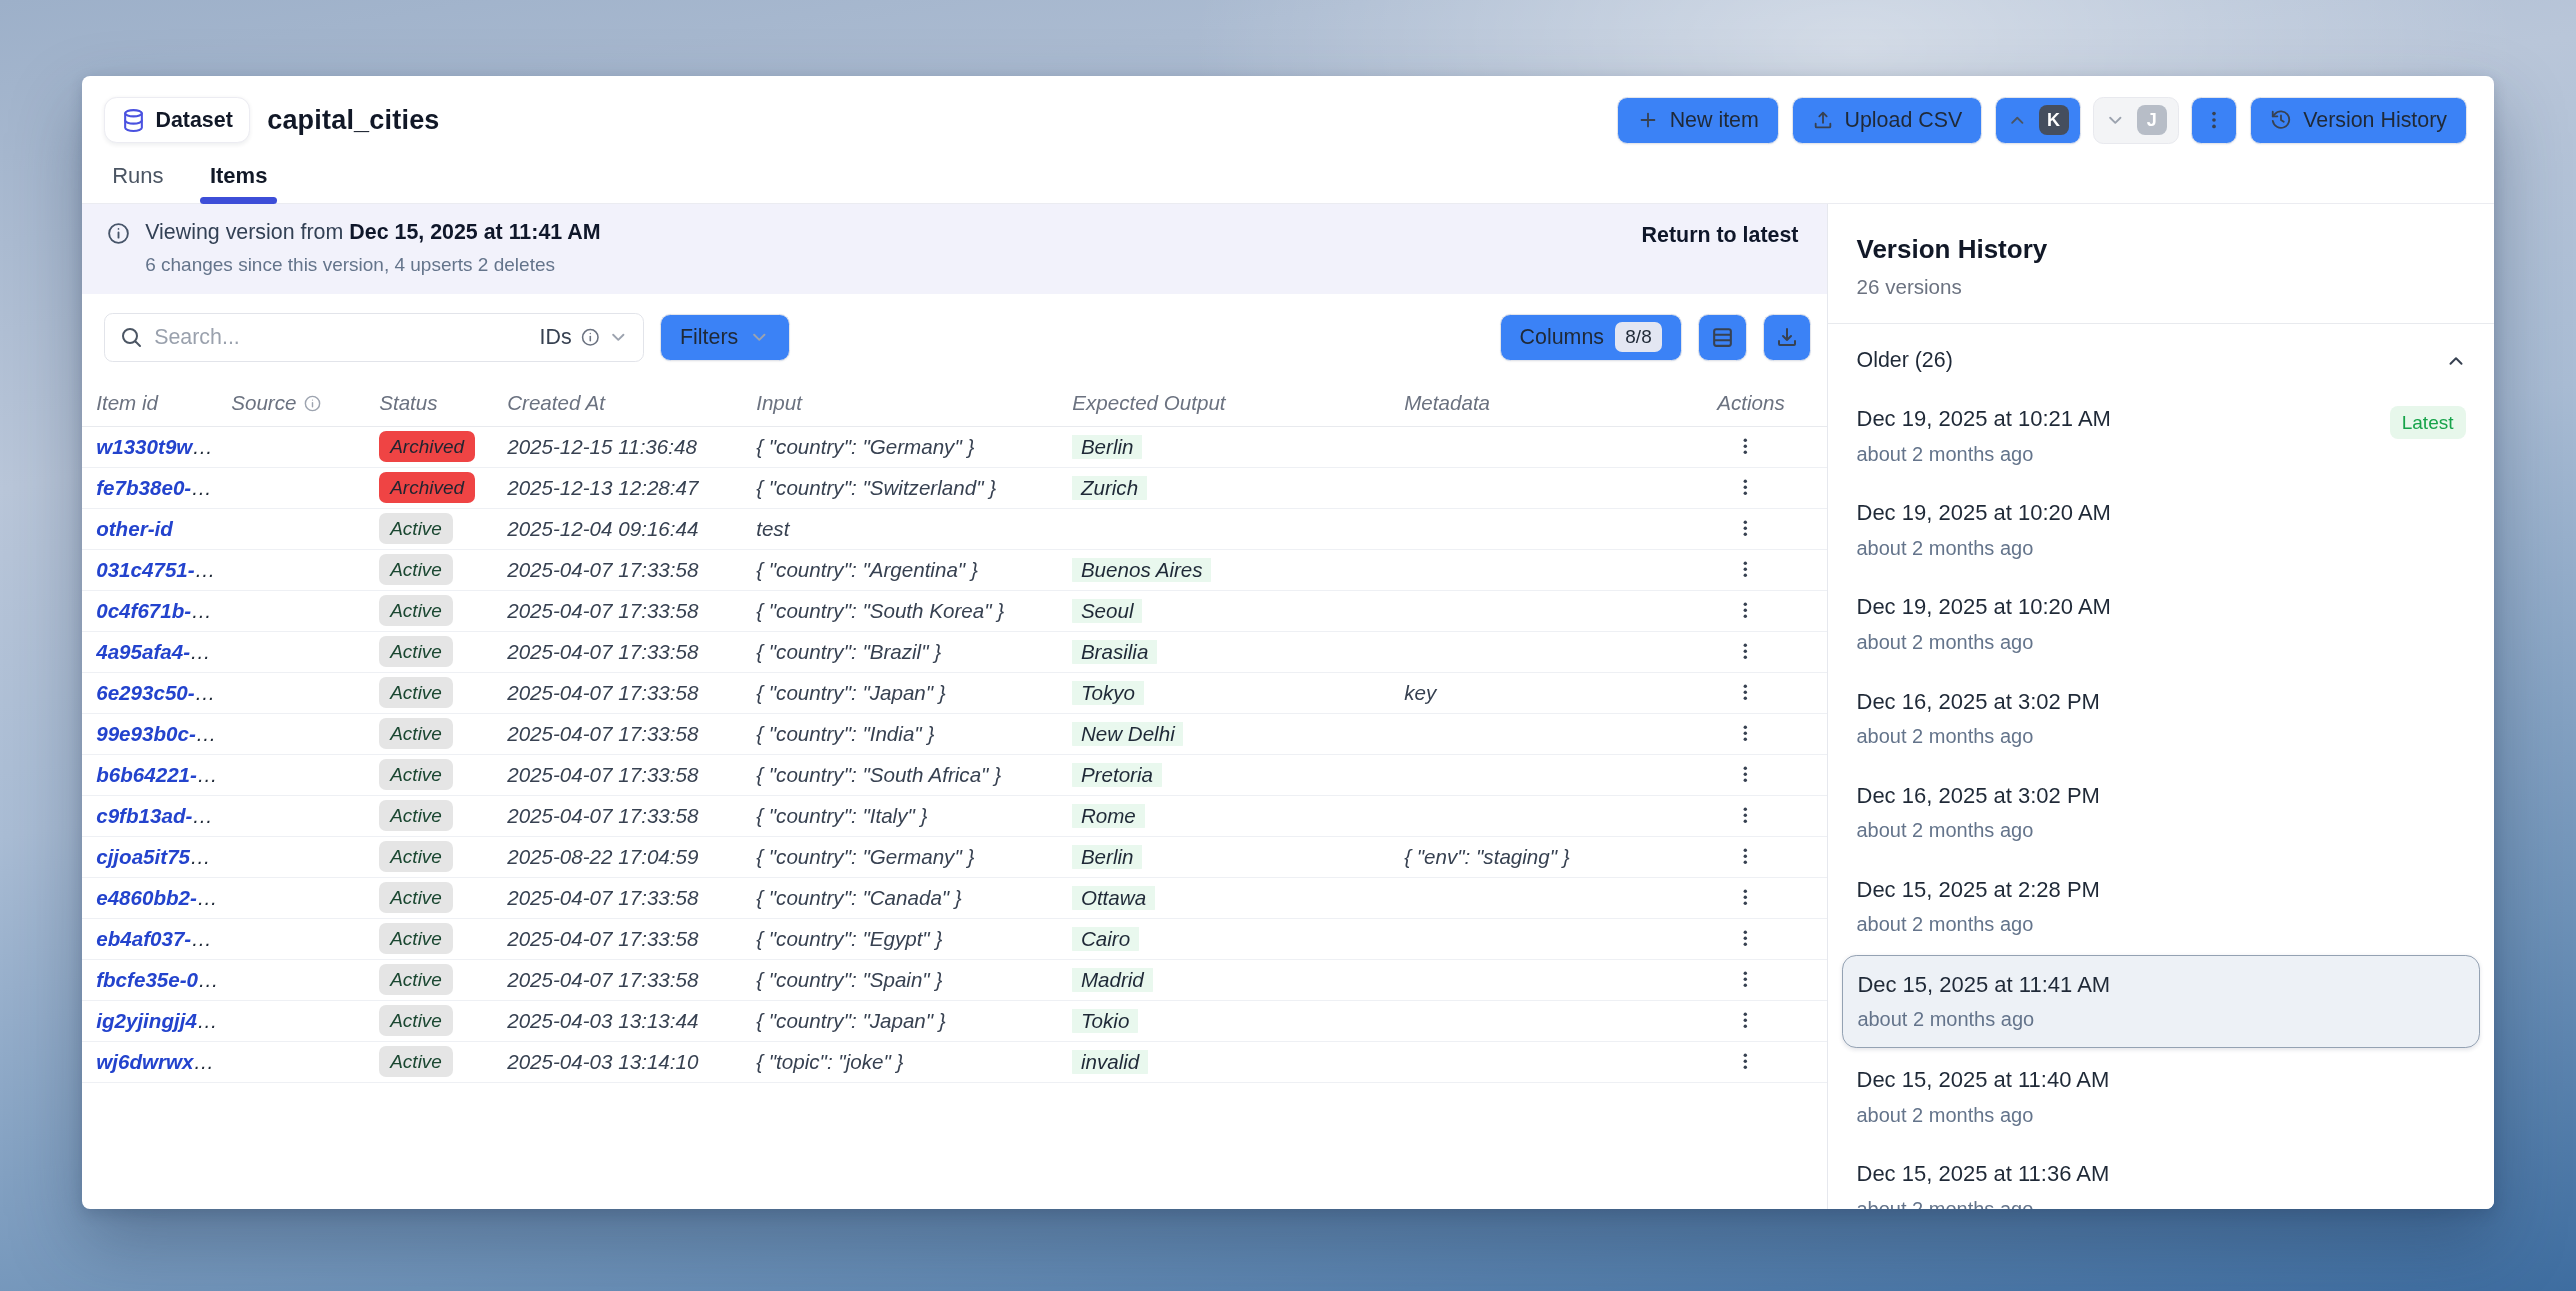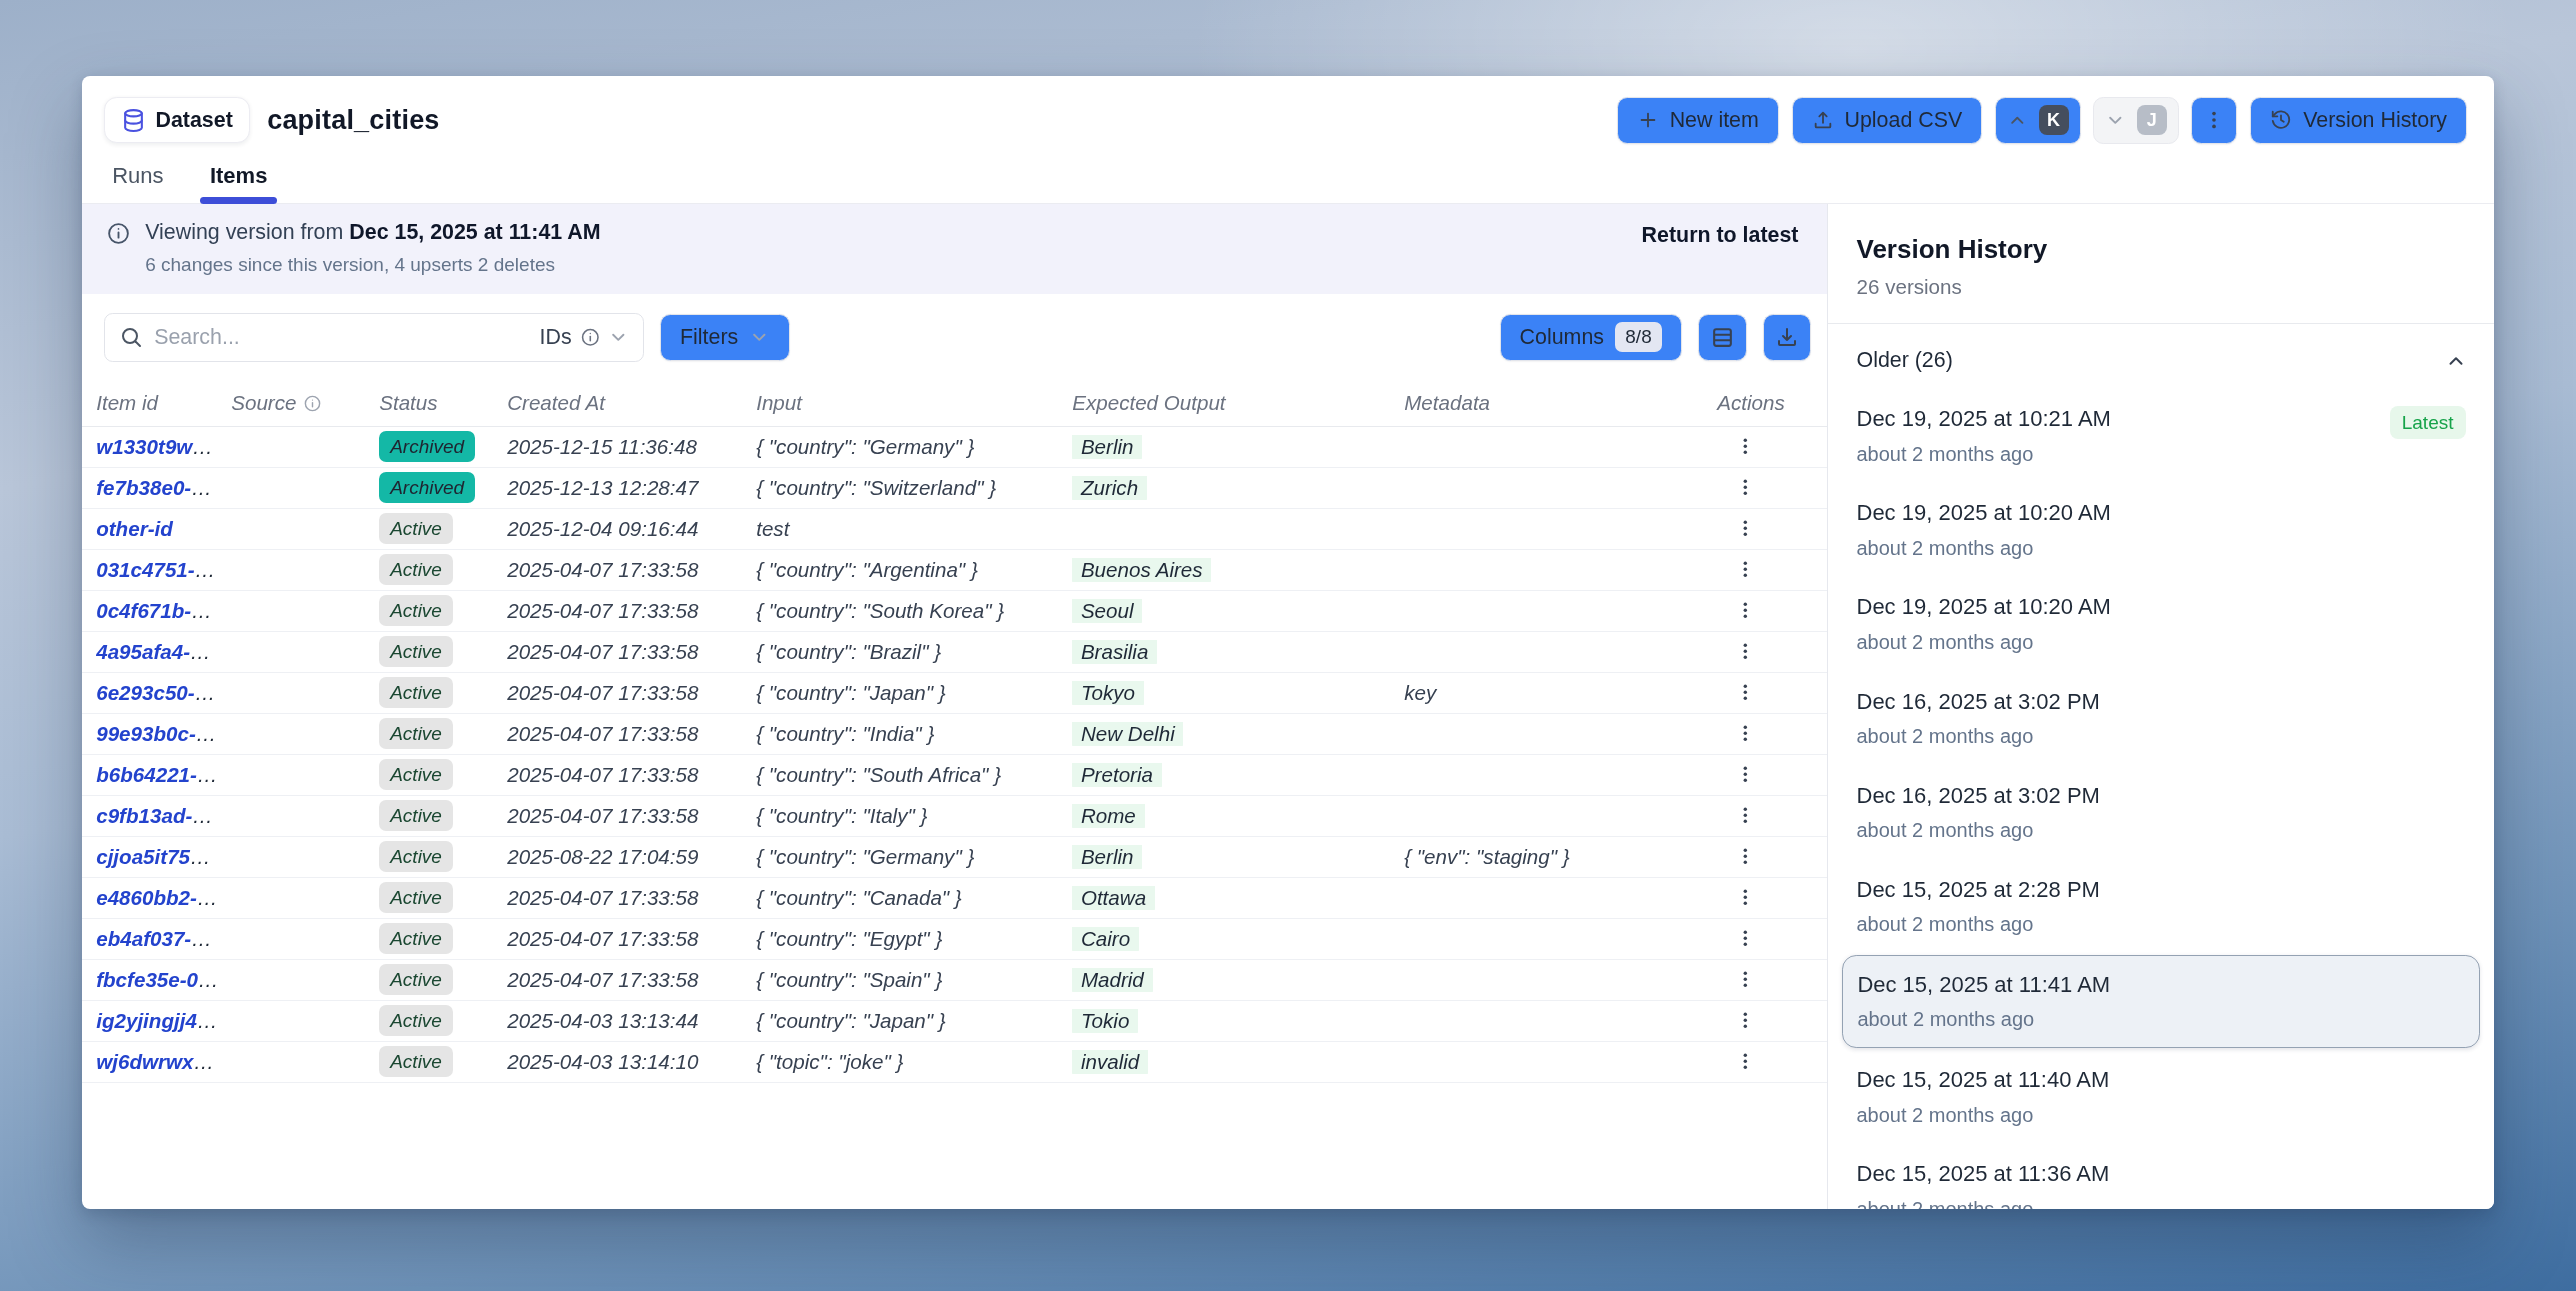--- a/index.html
+++ b/index.html
@@ -66,21 +66,21 @@
   .grid-row { display:grid; grid-template-columns:135px 148px 128px 249px 316px 332px 313px minmax(0,1fr);
     padding-left:14.2px; padding-right:12.7px; align-items:center;font-style:italic; }
   .thead { height:46px; color:#6b7280; font-size:20.6px; border-bottom:0.8px solid #e8eaee; }
   .th { display:flex; align-items:center; gap:6.3px; white-space:nowrap; }
   .tbody { flex:1; }
   .trow { height:41px; border-bottom:0.8px solid #eef0f4; font-size:20.6px; }
   .td { white-space:nowrap; overflow:hidden; text-overflow:ellipsis; padding-right:11px; }
   .id-link { color:#2343cd; font-weight:700; text-decoration:none; cursor:pointer; }
   .status-badge { display:inline-block; font-size:19px; padding:4.7px 11px; border-radius:7.1px; }
   .status-badge.active { background:#e5e5e5; color:#1a4731; }
-  .status-badge.archived { background:#14b8a6; color:#1f2430; }
+  .status-badge.archived { background:#ef4444; color:#1f2430; }
   .cell-dim { color:#374151; }
   .hl { background:#e9f8ee; border-radius:4.7px; padding:4px 8.7px; color:#1f2937; }
   .kebab-btn { width:35px; height:35px; border:none; background:transparent; cursor:pointer; display:flex;
     align-items:center; justify-content:center; margin-left:11px; }
   
   .vh-panel { width:667px; flex:none; border-left:0.8px solid #e6e8ee; display:flex; flex-direction:column; background:#fff; }
   .vh-head { padding:30px 28.5px 24px; border-bottom:0.8px solid #e8eaee; }
   .vh-title { font-size:26px; font-weight:700; color:#111827; }
   .vh-count { margin-top:10.3px; font-size:20.6px; color:#6b7280; }
   .vh-section { display:flex; justify-content:space-between; align-items:center; padding:24px 27px 9.5px 28.5px; }

